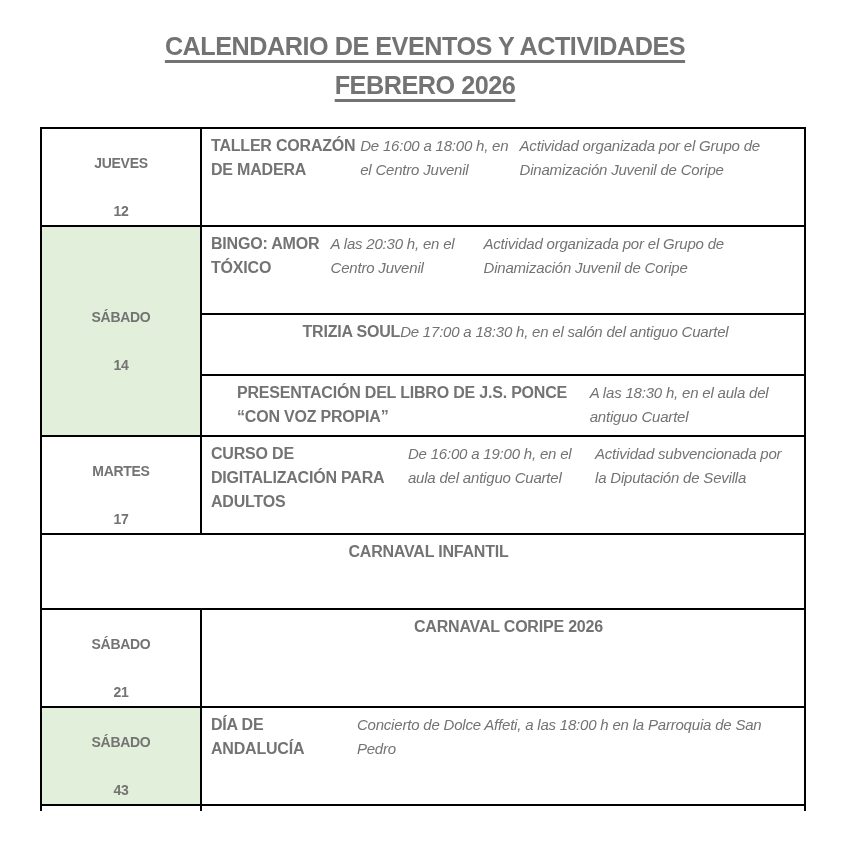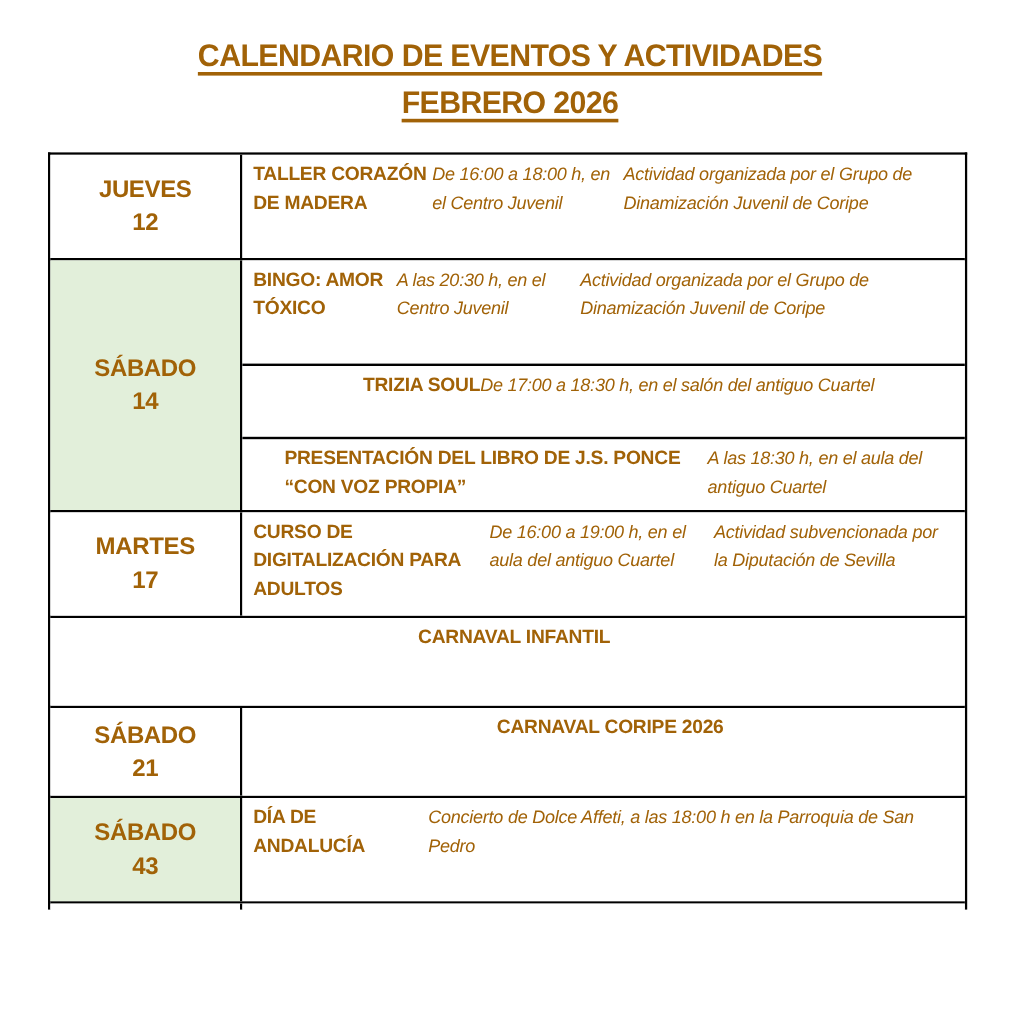--- a/index.html
+++ b/index.html
@@ -7,21 +7,21 @@
     padding: 0;
     background: #ffffff;
   }
   .page {
     position: relative;
     width: 850px;
     height: 852px;
     background: #ffffff;
     overflow: hidden;
     font-family: "Liberation Sans", "DejaVu Sans", sans-serif;
-    color: #a16207;
+    color: #737373;
   }
   .title-block {
     padding-top: 28px;
     text-align: center;
   }
   .title-line {
     display: block;
     font-size: 26px;
     font-weight: bold;
     letter-spacing: -0.5px;
@@ -57,23 +57,24 @@
     justify-content: center;
     align-items: center;
     text-align: center;
     background: #ffffff;
   }
   .group-row.shaded .day-cell {
     background: var(--highlight, #e2efda);
   }
   .day-name, .day-number {
     font-weight: bold;
-    font-size: 20px;
+    font-size: 14px;
     line-height: 28px;
     letter-spacing: -0.3px;
+    margin-top: 20px;
   }
   .events-col {
     flex: 1 1 auto;
     display: flex;
     flex-direction: column;
     background: #ffffff;
   }
   .event-cell {
     display: flex;
     flex-direction: row;

